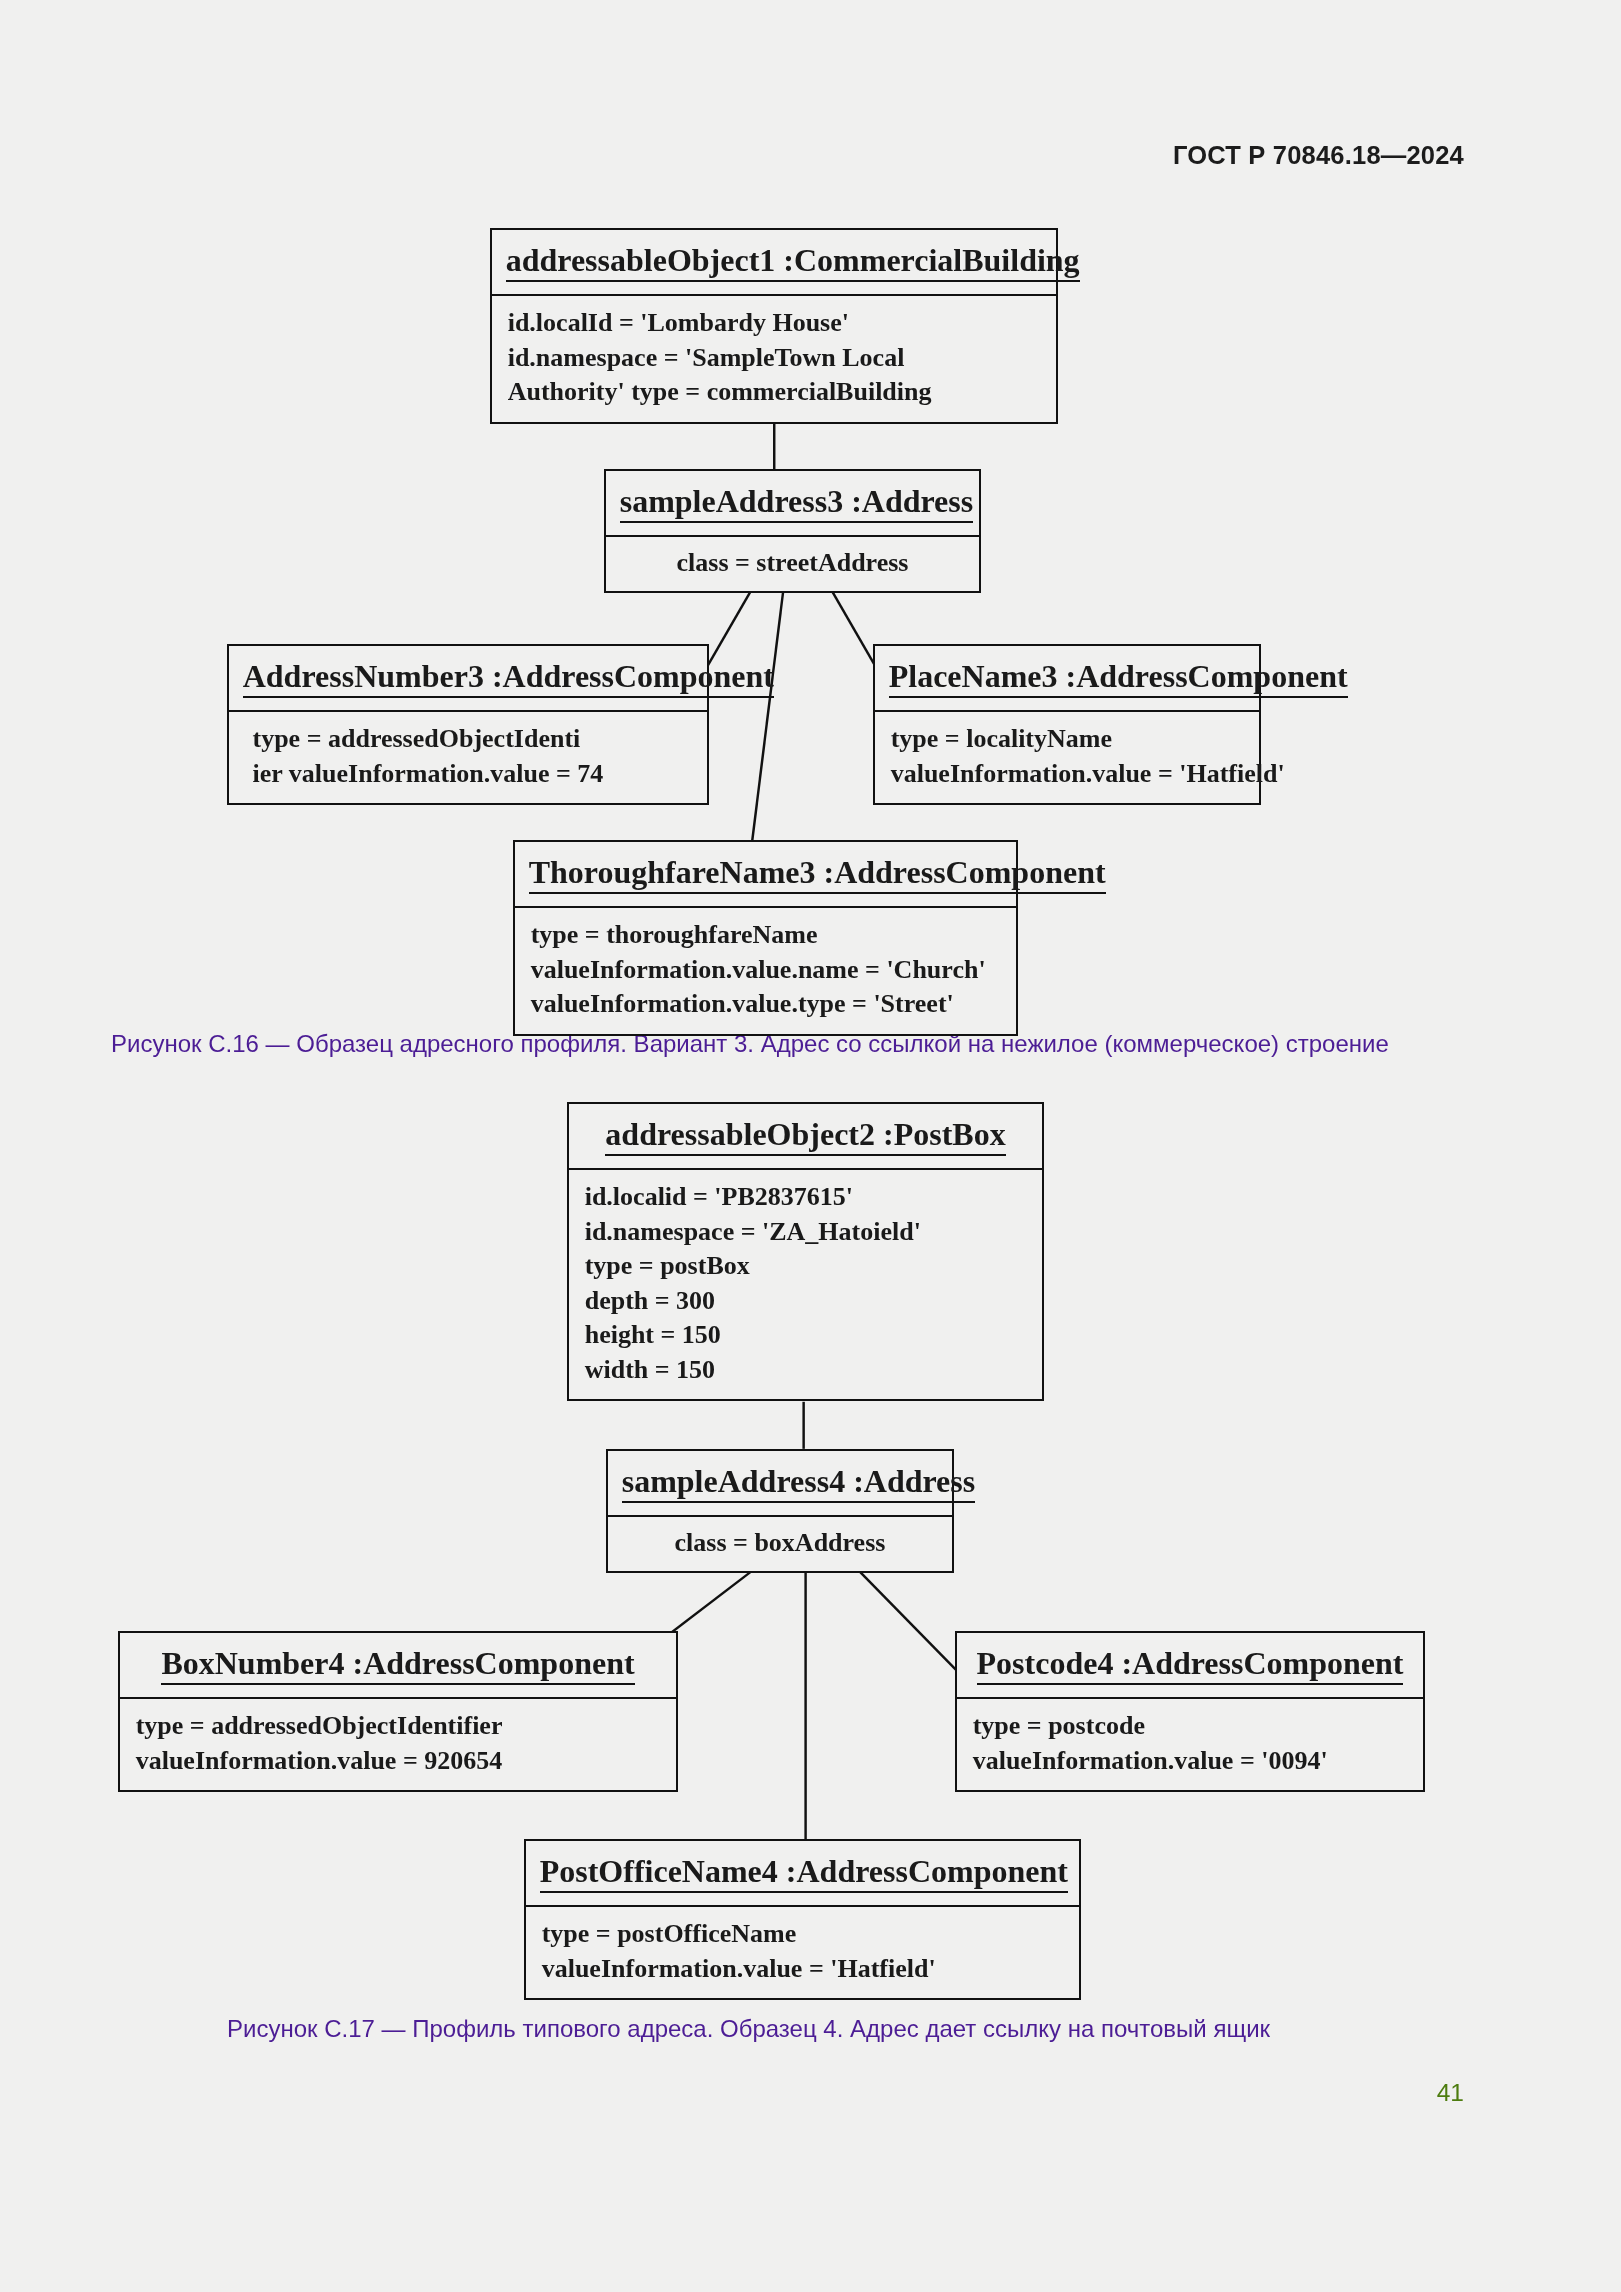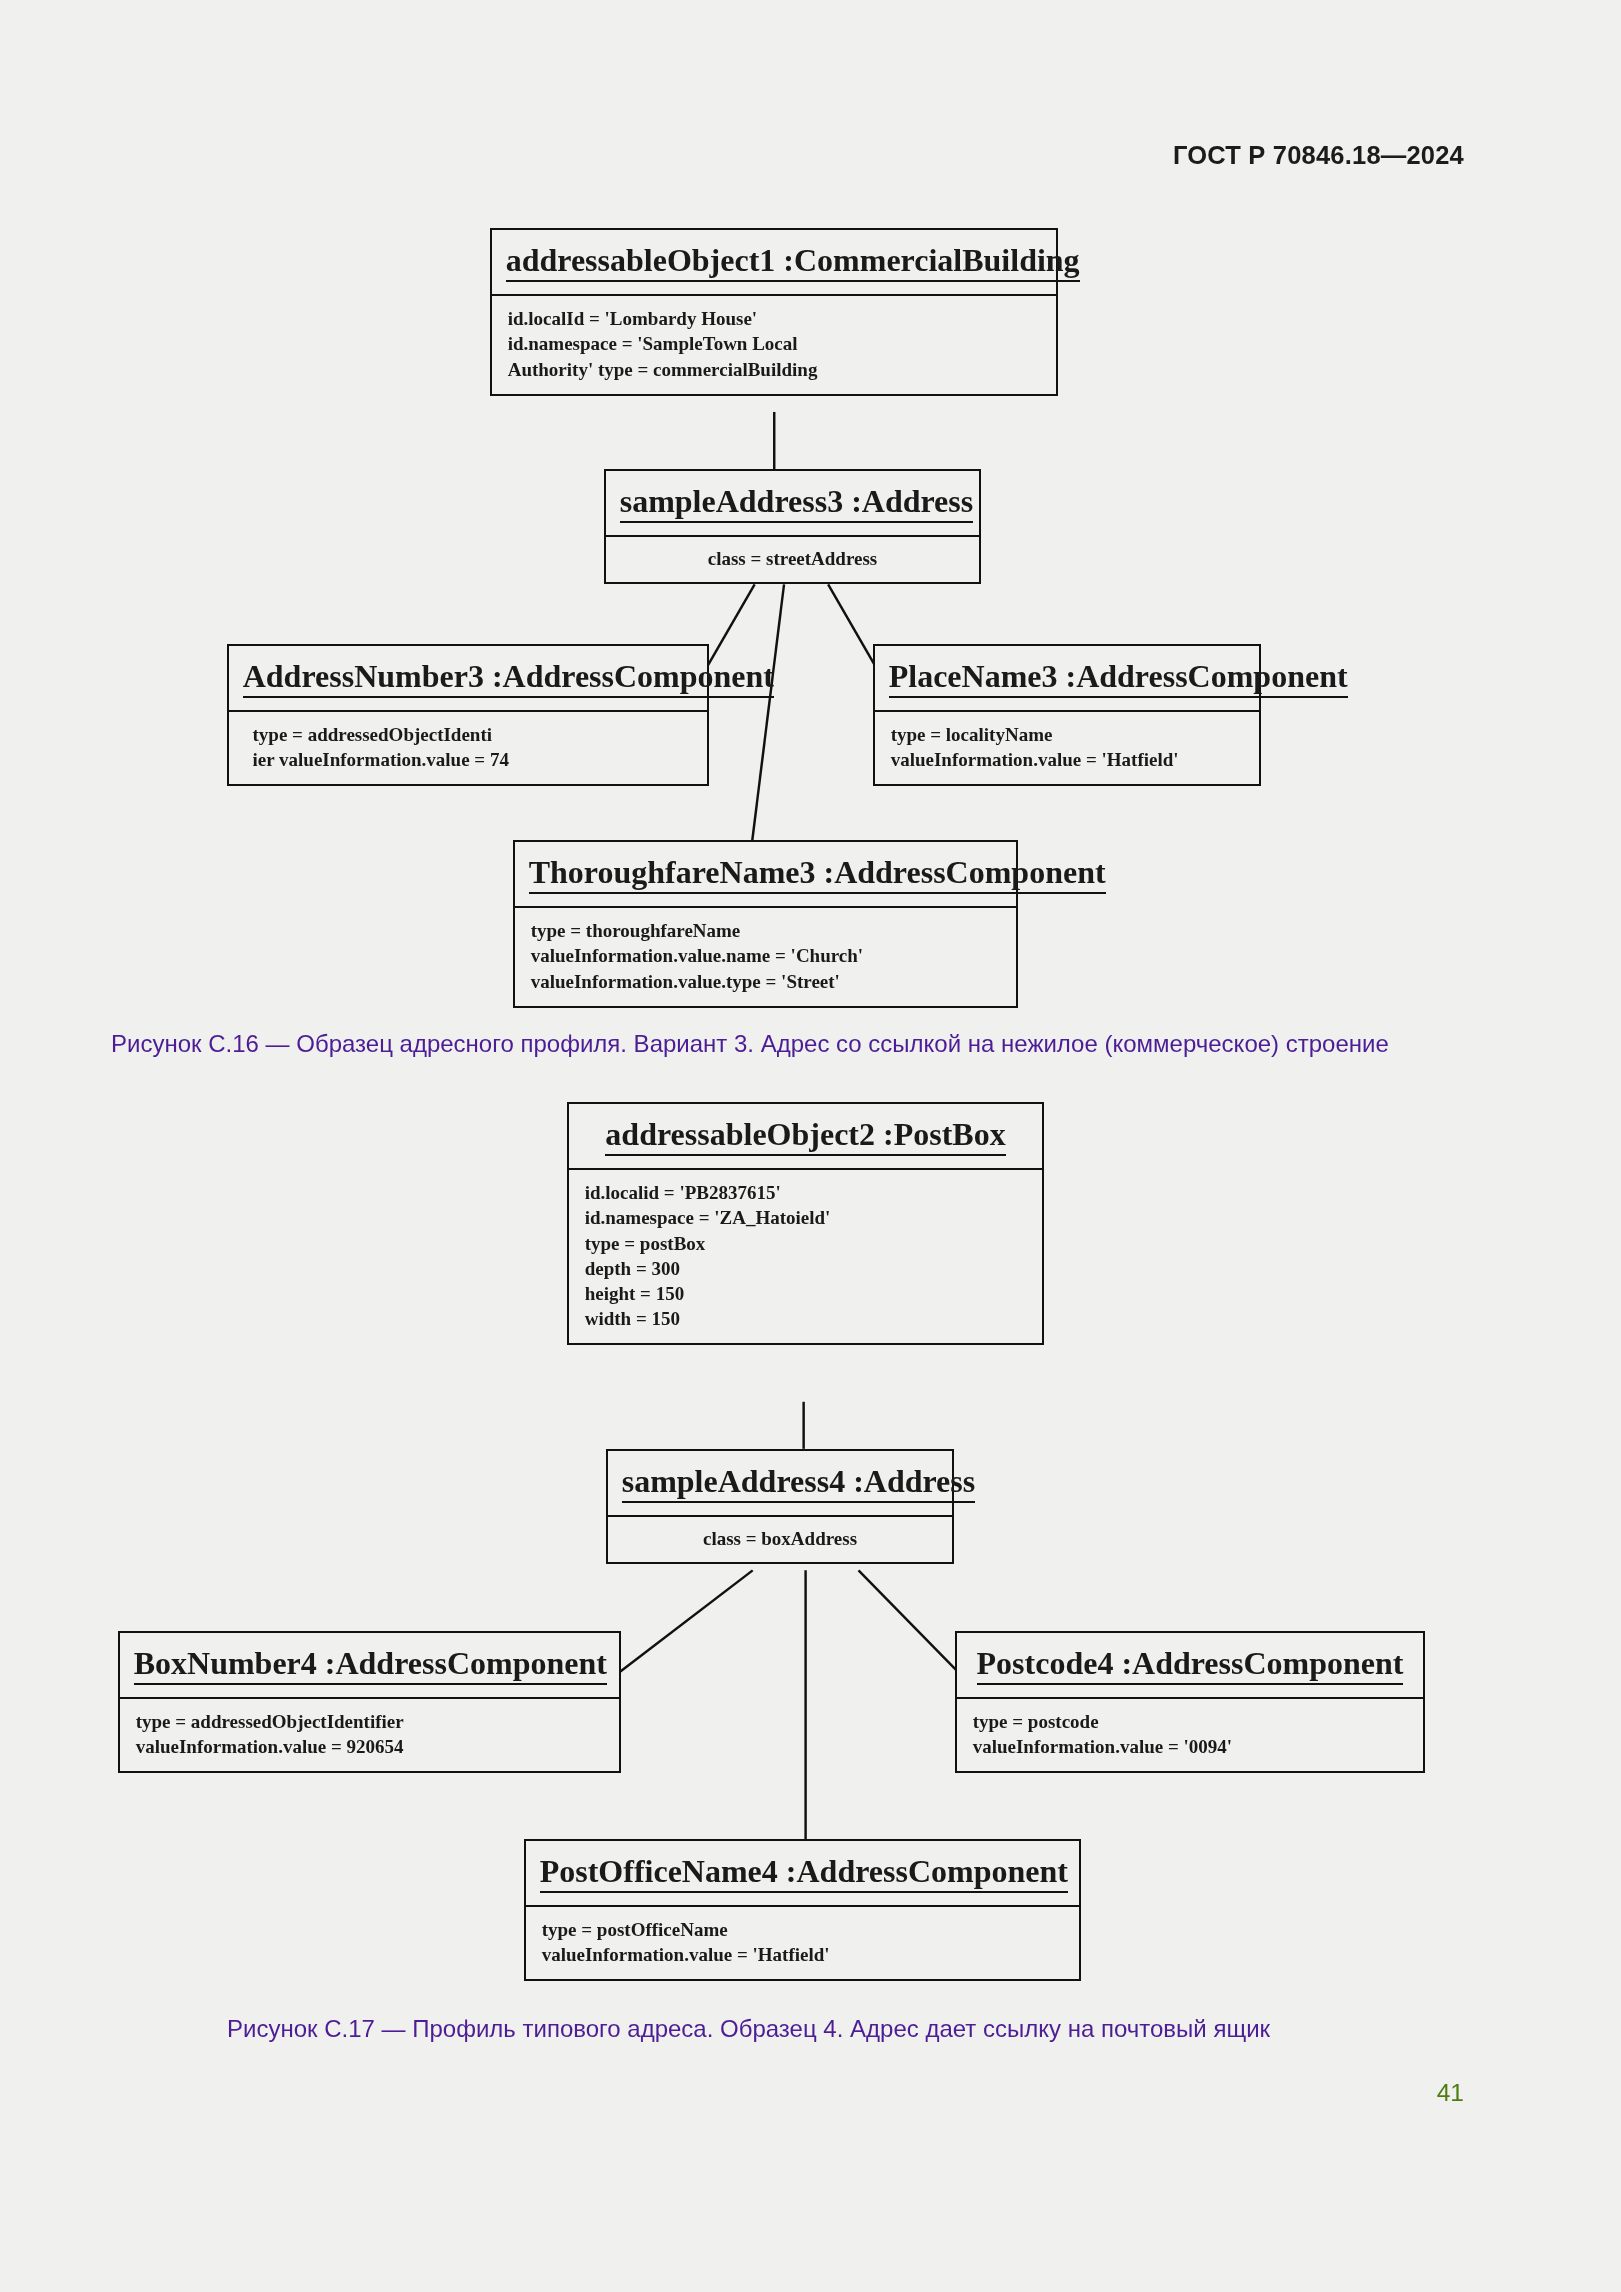--- a/index.html
+++ b/index.html
@@ -50,21 +50,21 @@
     white-space: nowrap;
   }
   .uml-title span {
     border-bottom: 2px solid #111;
     padding-bottom: 2px;
   }
   .uml-body {
     box-sizing: border-box;
     padding: 9.8px 15.7px 11.8px 15.7px;
     font-weight: 700;
-    font-size: 19px;
+    font-size: 26px;
     line-height: 1.33;
     white-space: pre;
   }
   .uml-body.center {
     text-align: center;
     padding: 8.8px 13.7px 10.8px 13.7px;
   }
   .uml-body.indent {
     padding-left: 23.5px;
   }
@@ -183,21 +183,21 @@
 width = 150</div>
   </div>
 
   <div class="uml-box" style="left:606px; top:1449px; width:348px;">
     <div class="uml-title">
       <span>sampleAddress4 :Address</span>
     </div>
     <div class="uml-body center">class = boxAddress</div>
   </div>
 
-  <div class="uml-box" style="left:118px; top:1631px; width:503px;">
+  <div class="uml-box" style="left:118px; top:1631px; width:560px;">
     <div class="uml-title">
       <span>BoxNumber4 :AddressComponent</span>
     </div>
     <div class="uml-body">type = addressedObjectIdentifier
 valueInformation.value = 920654</div>
   </div>
 
   <div class="uml-box" style="left:955px; top:1631px; width:470px;">
     <div class="uml-title">
       <span>Postcode4 :AddressComponent</span>

